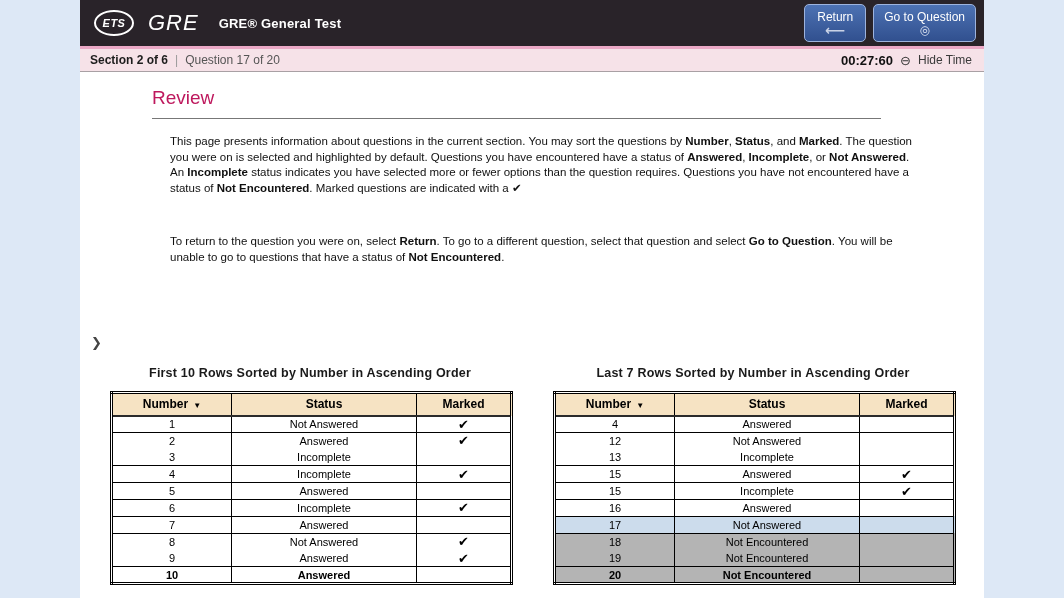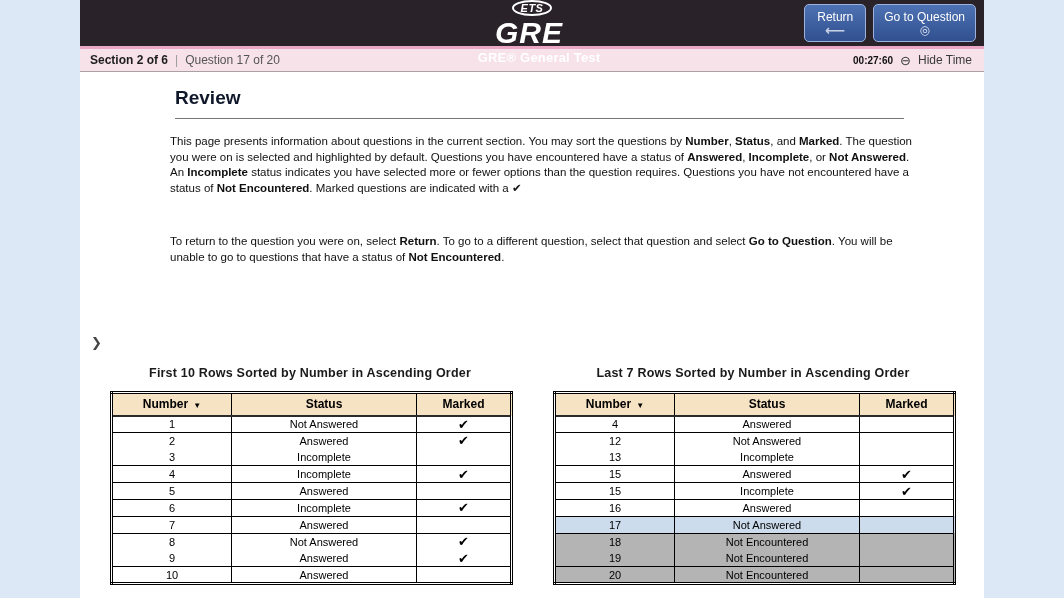--- a/index.html
+++ b/index.html
@@ -2,68 +2,68 @@
 <html><head>
 <meta charset="utf-8">
 <style>
   * { margin:0; padding:0; box-sizing:border-box; }
   html,body { width:1064px; height:598px; overflow:hidden; }
   body { font-family:"Liberation Sans","DejaVu Sans",sans-serif; background:#dde8f6; position:relative; }
 
   .app { position:absolute; left:80px; top:0; width:904px; height:598px; background:#fff; }
 
   
-  .topbar { position:relative; height:46px; background:#292329; display:flex; align-items:center; padding-left:14px; color:#fff;flex-direction:column; }
+  .topbar { position:relative; height:46px; background:#292329; display:flex; align-items:center; padding-left:14px; color:#fff; }
   .ets { width:40px; height:26px; border:2px solid #fff; border-radius:50%; display:flex; align-items:center; justify-content:center;
          font-style:italic; font-weight:bold; font-size:11px; letter-spacing:0.5px; margin-right:14px; }
-  .gre { font-size:30px; font-weight:bold; font-style:italic; letter-spacing:1px; margin-right:20px; }
+  .gre { font-size:22px; font-weight:normal; font-style:italic; letter-spacing:1px; margin-right:20px; }
   .product { font-size:13px; font-weight:bold; letter-spacing:0.2px; }
   .hdr-buttons { position:absolute; right:8px; top:4px; display:flex; gap:7px; }
   .hbtn { display:flex; flex-direction:column; align-items:center; justify-content:center; gap:1px;
           min-width:62px; height:38px; padding:2px 10px; cursor:pointer;
           background:linear-gradient(180deg,#4d72b3,#31508f); border:1px solid #9db3dd; border-radius:5px;
           color:#fff; font-size:12px; font-family:inherit; }
   .hicon { font-size:12px; line-height:11px; color:#dde4f2; }
   .hicon.arrow { font-size:14px; font-weight:bold; color:#c9d2e6; }
 
   .pinkline { height:3px; background:#eba8c6; }
 
   
   .sectionbar { height:23px; background:#f6e2e8; border-bottom:1px solid #a9a0a4; display:flex; align-items:center;
                 justify-content:space-between; padding:0 12px 0 10px; font-size:12px; }
   .sb-left { display:flex; align-items:center; gap:7px; }
   .sb-section { font-weight:bold; color:#1d1d1d;text-align:center; }
   .sb-sep { color:#999; }
   .sb-question { color:#555; }
   .sb-right { display:flex; align-items:center; gap:7px; }
-  .sb-timer { font-weight:bold; font-size:10px; color:#111; }
+  .sb-timer { font-weight:bold; font-size:13px; color:#111; }
   .sb-clock { font-size:13px; color:#333; }
   .sb-hide { color:#3a3a3a; cursor:pointer; }
 
   
   .content { position:relative; height:525px; background:#fff; }
-  .rtitle { position:absolute; left:95px; top:15px; width:729px; font-size:19px; font-weight:bold; color:#0f172a;
+  .rtitle { position:absolute; left:72px; top:15px; width:729px; font-size:19px; font-weight:normal; color:#be185d;
             padding-bottom:9px; border-bottom:1px solid #777; }
   .para { position:absolute; left:90px; width:747px; font-size:11.5px; line-height:15.6px; color:#101010; }
   .p1 { top:62px; }
   .p2 { top:162px; }
   .chev { position:absolute; left:11px; top:263px; font-size:13px; font-weight:bold; color:#454545; }
 
   .tblock { position:absolute; top:294px; width:400px; }
   .t1 { left:30px; }
   .t2 { left:473px; }
   .ttitle { text-align:center; font-size:12.5px; font-weight:bold; color:#1a1a1a; margin-bottom:11px; letter-spacing:0.2px; }
 
   table.qtable { width:400px; border-collapse:collapse; border:3px double #000; table-layout:fixed; }
   .qtable th { background:#f6e3c3; font-size:12px; font-weight:bold; color:#000; height:23px;
                border-bottom:2px solid #2b2b2b; }
   .qtable th + th, .qtable td + td { border-left:1px solid #000; }
   .qtable tbody tr { height:16.8px; border-bottom:1px solid #000; }
   .qtable tbody tr.nodiv { border-bottom:none; }
-  .qtable tbody tr:last-child { border-bottom:none; }
+  .qtable tbody tr:last-child { border-bottom:none;font-weight:bold; }
   .qtable td { font-size:11px; color:#000; text-align:center; padding:0; }
   .qtable td.check { font-size:13px; font-weight:bold; }
   .qtable tr.selected td { background:#ccdcec; }
   .qtable tr.notencountered td { background:#b4b4b4; }
   .sorticon { font-size:8px; margin-left:5px; vertical-align:middle; }
 </style>
 </head>
 <body>
 
 <div class="app">

